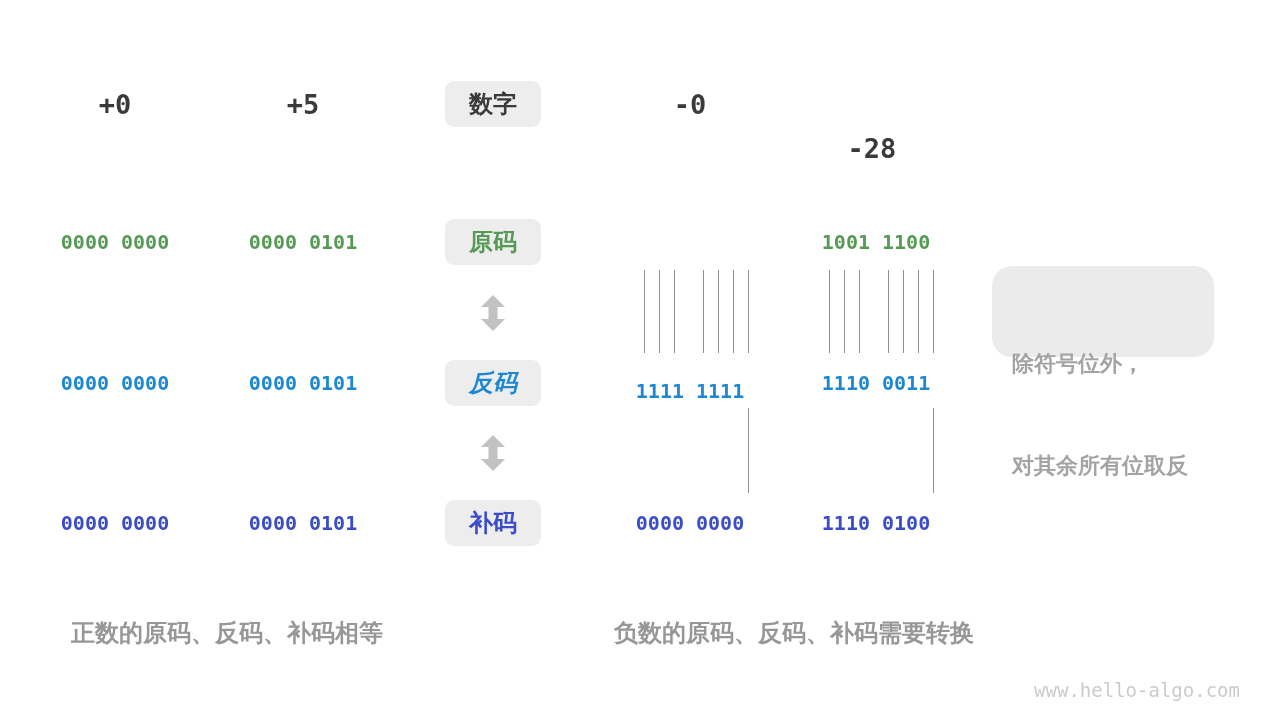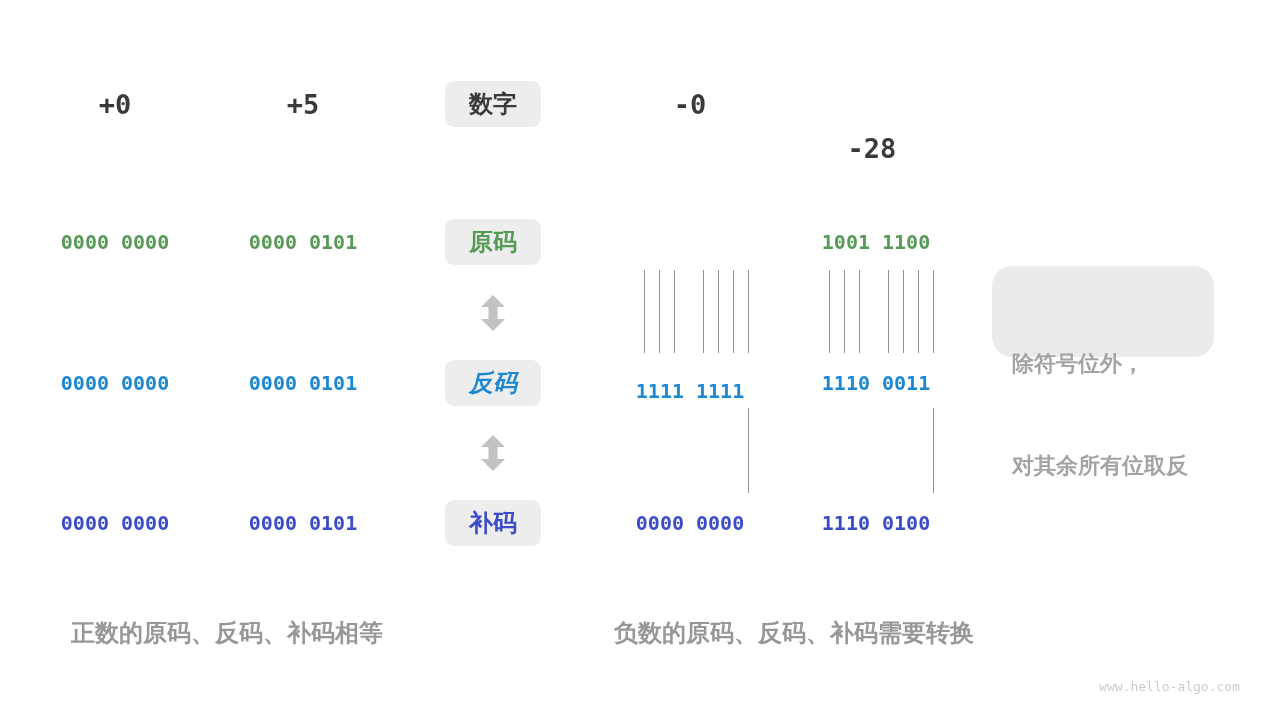--- a/index.html
+++ b/index.html
@@ -23,21 +23,21 @@
   }
   .vline { position:absolute; width:1px; background:#919191; }
   .arrow { position:absolute; transform:translate(-50%,-50%); }
   .note {
     position:absolute; background:#ebebeb; border-radius:20px;
     color:#a3a3a3; font-weight:bold; font-size:22px; line-height:1.55;
     padding:13px 20px; box-sizing:border-box; white-space:pre;
   }
   .caption { position:absolute; font-size:24px; font-weight:bold; color:#979797; white-space:pre; }
   .watermark {
-    position:absolute; font-size:13px; color:#cbcbcb; white-space:pre;
+    position:absolute; font-size:19px; color:#cbcbcb; white-space:pre;
     font-family:"DejaVu Sans Mono","Liberation Mono",monospace;
   }
 </style>
 </head>
 <body>
 
 <div class="canvas">
 
   <div class="abs mono hdr" style="left:115px; top:104px;">+0</div>
   <div class="abs mono hdr" style="left:303px; top:104px;">+5</div>

